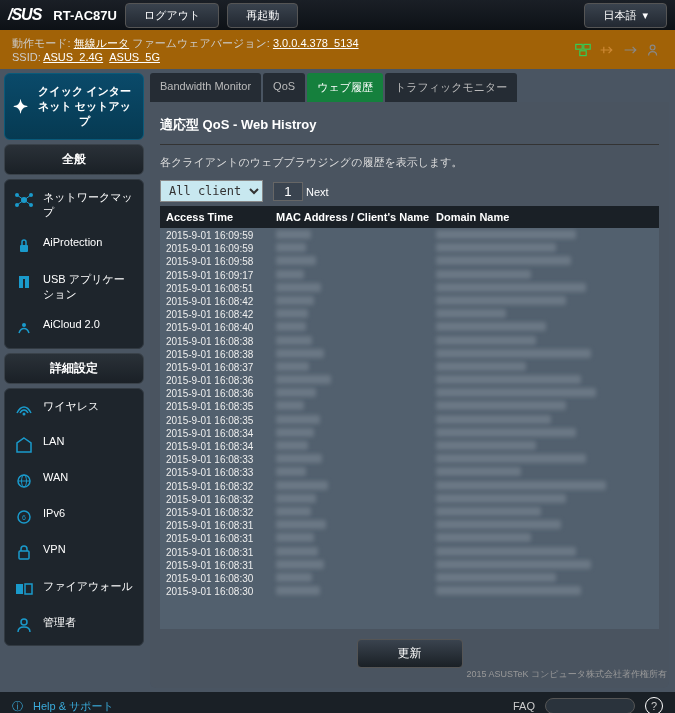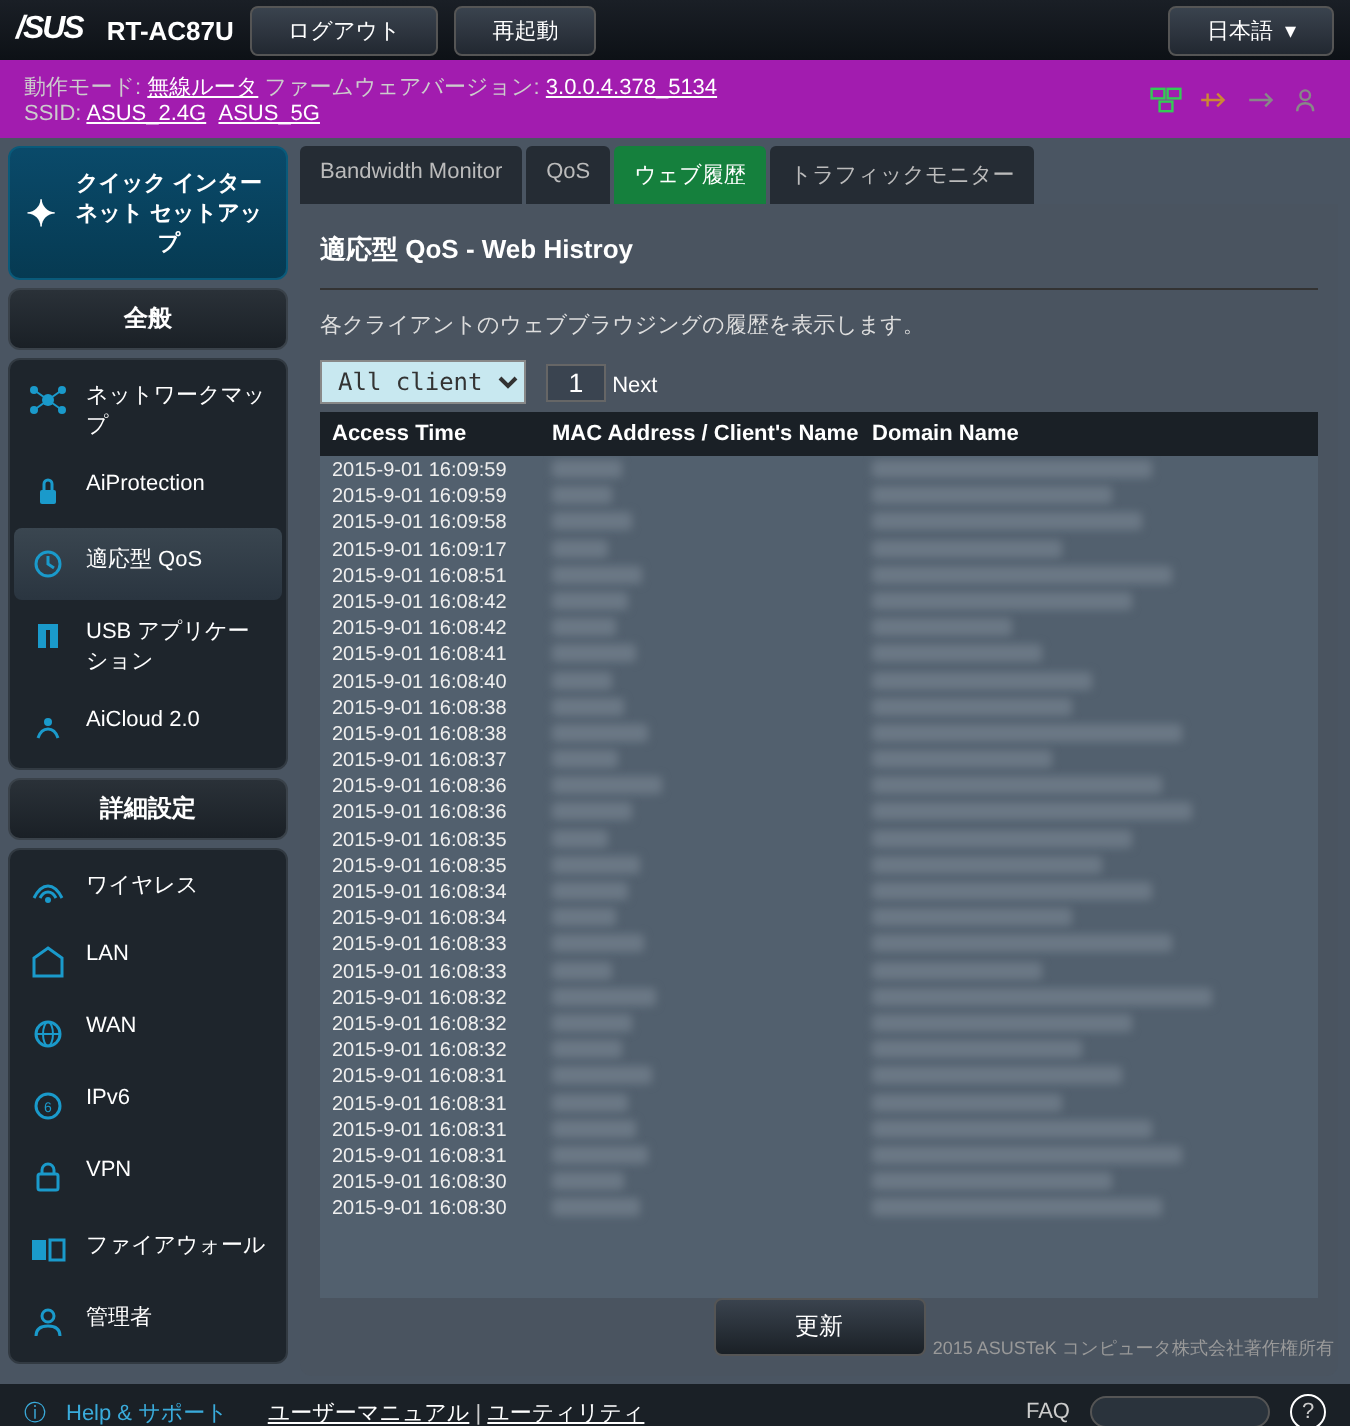--- a/index.html
+++ b/index.html
@@ -3,21 +3,21 @@
 <meta charset="utf-8">
 <style>
 *{box-sizing:border-box;margin:0;padding:0;font-family:Arial,sans-serif}
 body{background:#4a5562;width:675px;height:713px;overflow:hidden;font-size:11px;color:#fff}
 .top{background:linear-gradient(#1a1f26,#0d1116);height:30px;display:flex;align-items:center;padding:0 8px;gap:8px}
 .brand{font-weight:bold;font-size:16px;color:#fff;font-style:italic;letter-spacing:-1px}
 .model{color:#fff;font-size:13px;font-weight:bold;margin-left:4px}
 .btn{background:linear-gradient(#3a434e,#222831);border:1px solid #555;border-radius:4px;color:#fff;padding:4px 18px;font-size:11px;cursor:pointer}
 .spacer{flex:1}
 .lang{display:flex;align-items:center;gap:6px}
-.info{padding:6px 12px;background:#a21caf;font-size:11px;color:#ccc;display:flex;align-items:center}
+.info{padding:6px 12px;background:#a16207;font-size:11px;color:#ccc;display:flex;align-items:center}
 .info a{color:#fff;text-decoration:underline;cursor:pointer}
 .icons{margin-left:auto;display:flex;gap:8px;align-items:center}
 .icn{width:16px;height:14px;display:inline-block}
 .layout{display:flex;height:calc(100% - 90px)}
 .side{width:148px;padding:4px;display:flex;flex-direction:column;gap:4px}
 .qis{background:linear-gradient(#0a4a6a,#063a52);border:1px solid #0a5a7a;border-radius:6px;padding:10px 8px;color:#fff;text-align:center;font-size:11px;font-weight:bold;display:flex;align-items:center;gap:6px;cursor:pointer}
 .magic{font-size:18px}
 .grp{background:linear-gradient(#2a3138,#1a2026);border:1px solid #3a424a;border-radius:6px;padding:6px;text-align:center;font-size:12px;font-weight:bold}
 .nav{background:#1e252c;border:1px solid #323a42;border-radius:6px;padding:2px}
 .ni{display:flex;align-items:flex-start;gap:8px;padding:8px 6px;color:#fff;font-size:11px;cursor:pointer;border-radius:4px}
@@ -31,21 +31,21 @@
 .title{font-size:13px;font-weight:bold;padding:4px 0 10px 0;border-bottom:1px solid #333;margin-bottom:10px}
 .desc{font-size:11px;color:#ddd;margin-bottom:10px}
 .ctrl{display:flex;align-items:center;gap:10px;margin-bottom:4px}
 .sel{background:#c8e8f0;color:#333;border:1px solid #888;padding:2px 4px;font-family:monospace;font-size:12px}
 .pg input{width:30px;text-align:center;background:#3a4450;border:1px solid #666;color:#fff;padding:1px}
 .thead{background:#1a2026;display:flex;padding:5px 6px;font-size:11px;font-weight:bold}
 .c1{width:110px}.c2{width:160px}.c3{flex:1}
 .rows{flex:1;overflow-y:auto;background:#52606e}
 .row{display:flex;padding:2px 6px;font-size:10px;color:#eee;align-items:flex-start;height:13.2px}
 .blur{display:inline-block;background:#6b7885;height:9px;border-radius:2px;filter:blur(2px)}
-.upd{text-align:center;padding:0 0}
+.upd{text-align:center;padding:10px 0}
 .upd button{background:linear-gradient(#3a434e,#1a2026);border:1px solid #555;border-radius:4px;color:#fff;padding:5px 40px;font-size:12px;cursor:pointer}
 .foot{background:#1a2026;height:28px;display:flex;align-items:center;padding:0 12px;font-size:11px;color:#ccc;gap:10px}
 .foot a{color:#fff;text-decoration:underline;cursor:pointer}
 .help{color:#3aabdb}
 .copy{position:absolute;right:8px;bottom:32px;font-size:9px;color:#999}
 .qmark{width:18px;height:18px;border:1px solid #fff;border-radius:50%;text-align:center;line-height:16px}
 .srch{width:90px;height:16px;background:#2a333c;border:1px solid #555;border-radius:8px}
 </style>
 </head>
 <body>
@@ -109,29 +109,20 @@
         </div>
         <div class="ni">
           <span class="ico">
             <svg width="22" height="18" viewBox="0 0 22 18">
               <rect x="7" y="8" width="8" height="7" rx="1" fill="#1a9acb"></rect>
               <path d="M9 8V5a2 2 0 014 0v3" fill="none" stroke="#1a9acb" stroke-width="1.5"></path>
             </svg>
           </span>
           <span>AiProtection</span>
         </div>
-        <div class="ni active">
-          <span class="ico">
-            <svg width="22" height="18" viewBox="0 0 22 18">
-              <circle cx="11" cy="9" r="6" fill="none" stroke="#1a9acb" stroke-width="1.5"></circle>
-              <path d="M11 5v4l3 2" stroke="#1a9acb" stroke-width="1.5" fill="none"></path>
-            </svg>
-          </span>
-          <span>適応型 QoS</span>
-        </div>
         <div class="ni">
           <span class="ico">
             <svg width="22" height="18" viewBox="0 0 22 18">
               <rect x="6" y="3" width="4" height="12" fill="#1a9acb"></rect>
               <rect x="12" y="3" width="4" height="12" fill="#1a9acb"></rect>
               <rect x="6" y="3" width="10" height="3" fill="#1a9acb"></rect>
             </svg>
           </span>
           <span>USB アプリケーション</span>
         </div>
@@ -261,25 +252,20 @@
             <div class="c1">2015-9-01 16:08:42</div>
             <div class="c2"><span class="blur" style="width:38px"></span></div>
             <div class="c3"><span class="blur" style="width:130px"></span></div>
           </div>
           <div class="row">
             <div class="c1">2015-9-01 16:08:42</div>
             <div class="c2"><span class="blur" style="width:32px"></span></div>
             <div class="c3"><span class="blur" style="width:70px"></span></div>
           </div>
           <div class="row">
-            <div class="c1">2015-9-01 16:08:41</div>
-            <div class="c2"><span class="blur" style="width:42px"></span></div>
-            <div class="c3"><span class="blur" style="width:85px"></span></div>
-          </div>
-          <div class="row">
             <div class="c1">2015-9-01 16:08:40</div>
             <div class="c2"><span class="blur" style="width:30px"></span></div>
             <div class="c3"><span class="blur" style="width:110px"></span></div>
           </div>
           <div class="row">
             <div class="c1">2015-9-01 16:08:38</div>
             <div class="c2"><span class="blur" style="width:36px"></span></div>
             <div class="c3"><span class="blur" style="width:100px"></span></div>
           </div>
           <div class="row">
@@ -379,19 +365,18 @@
           </div>
         </div>
       <div class="upd"><button>更新</button></div>
     </div>
   </div>
 </div>
 
 <div class="foot">
   <span class="help">ⓘ</span>
   <span class="help">Help &amp; サポート</span>
-  <span style="margin-left:10px"><a>ユーザーマニュアル</a> | <a>ユーティリティ</a></span>
   <span class="spacer"></span>
   <span>FAQ</span>
   <div class="srch"></div>
   <span class="qmark">?</span>
 </div>
 <div class="copy">2015 ASUSTeK コンピュータ株式会社著作権所有</div>
 
 </body></html>

